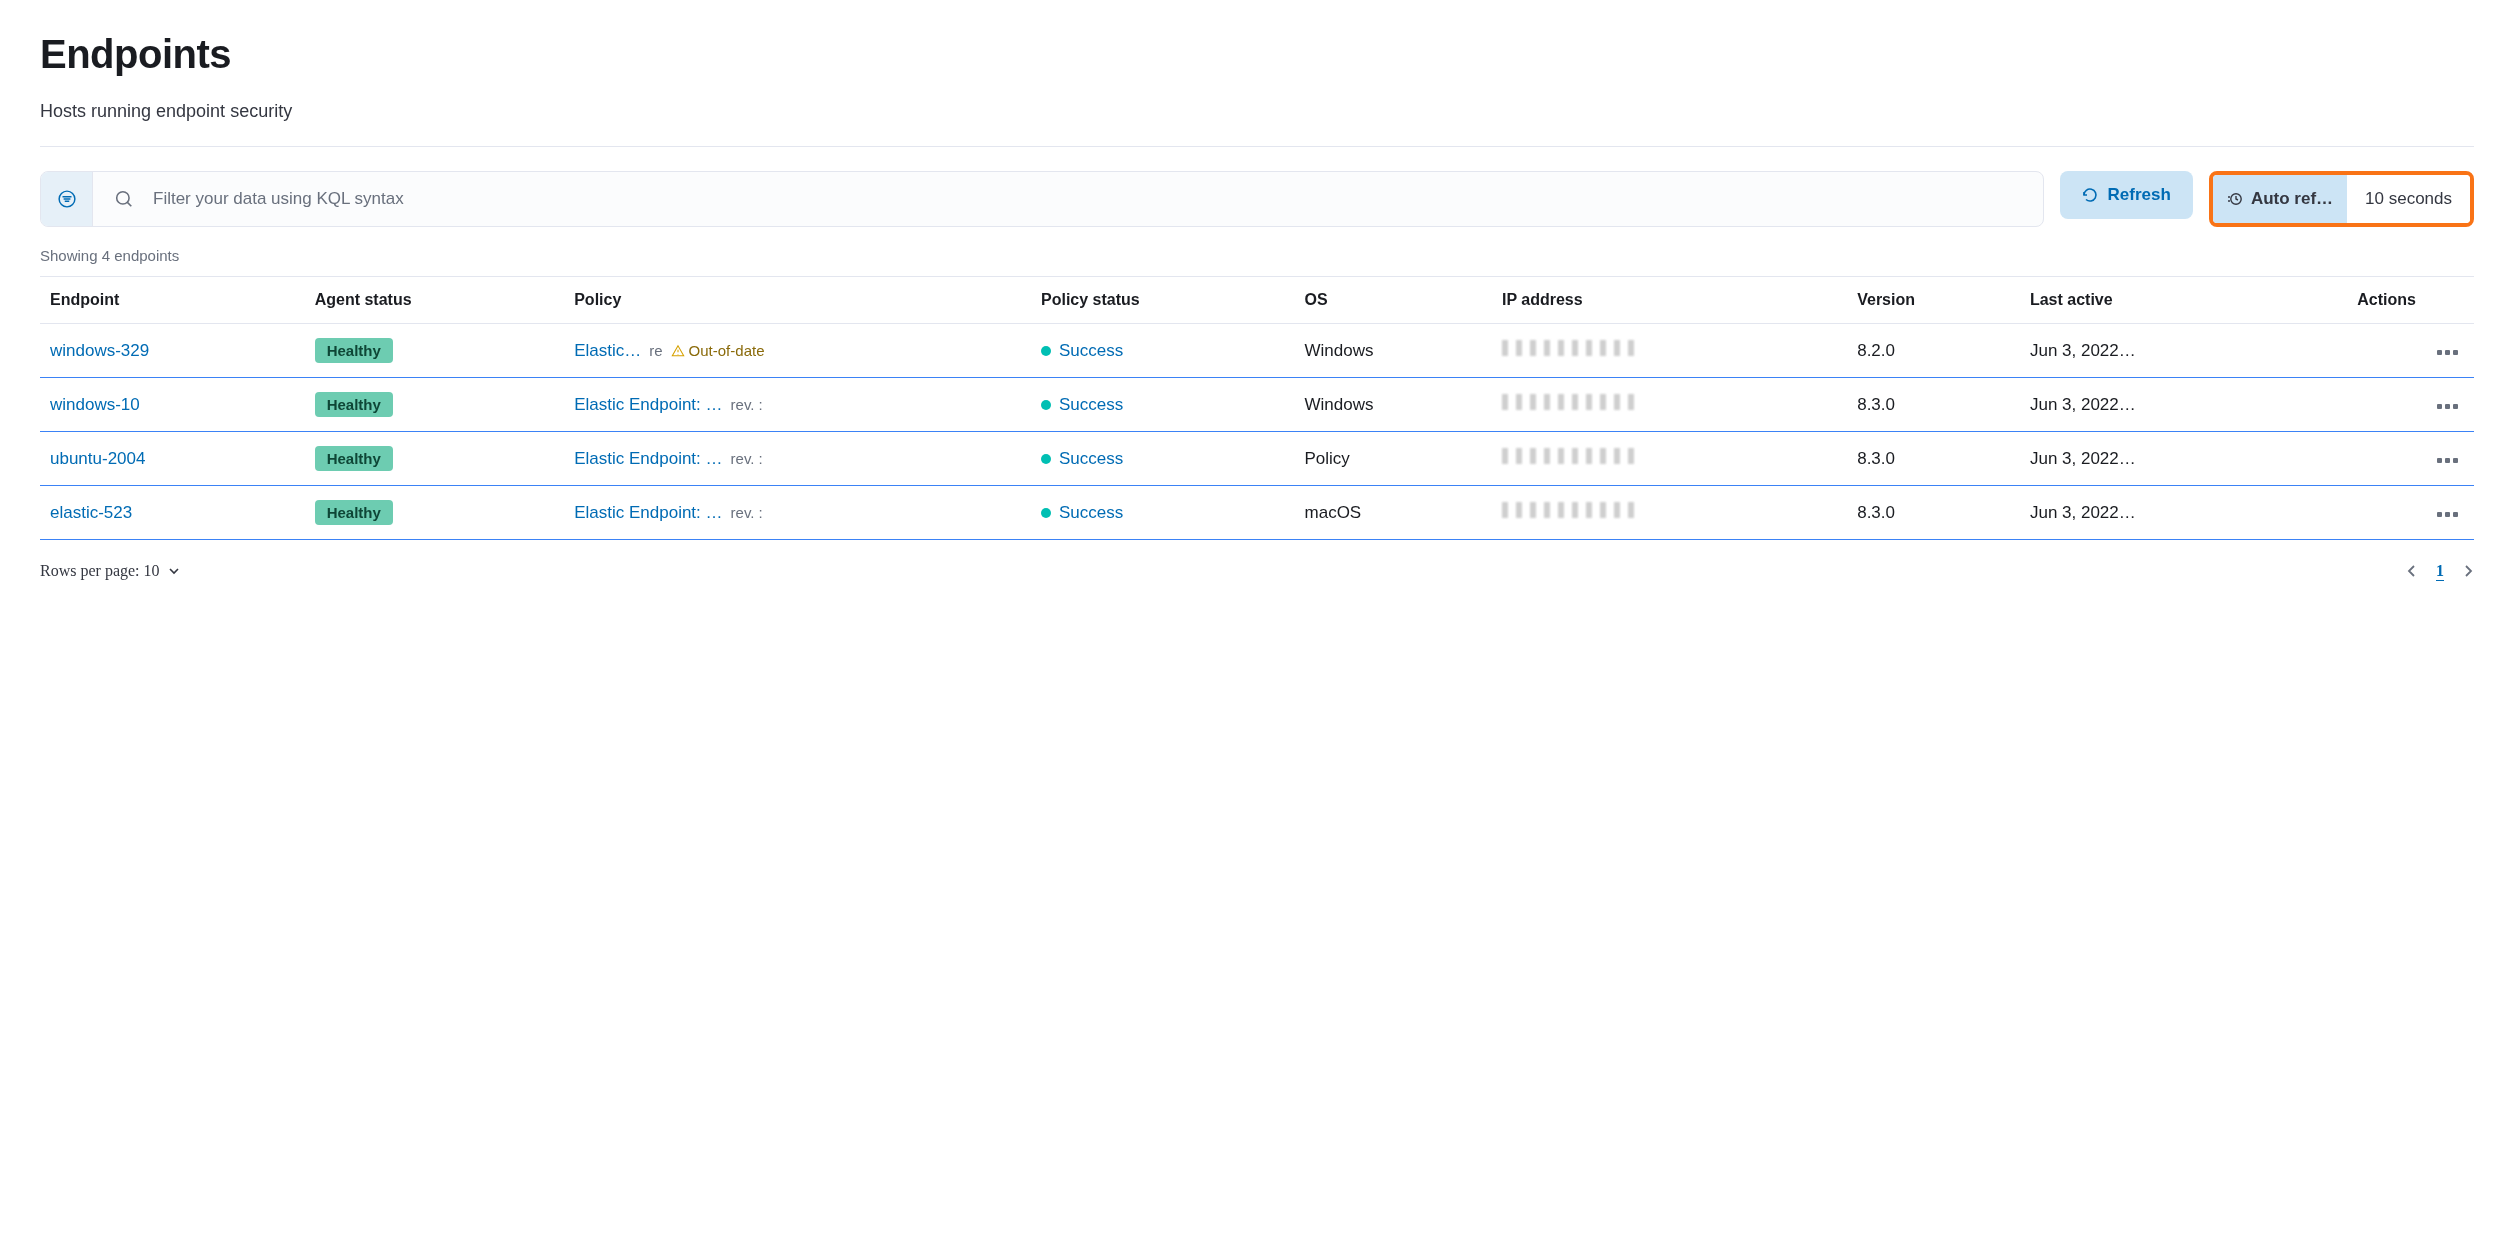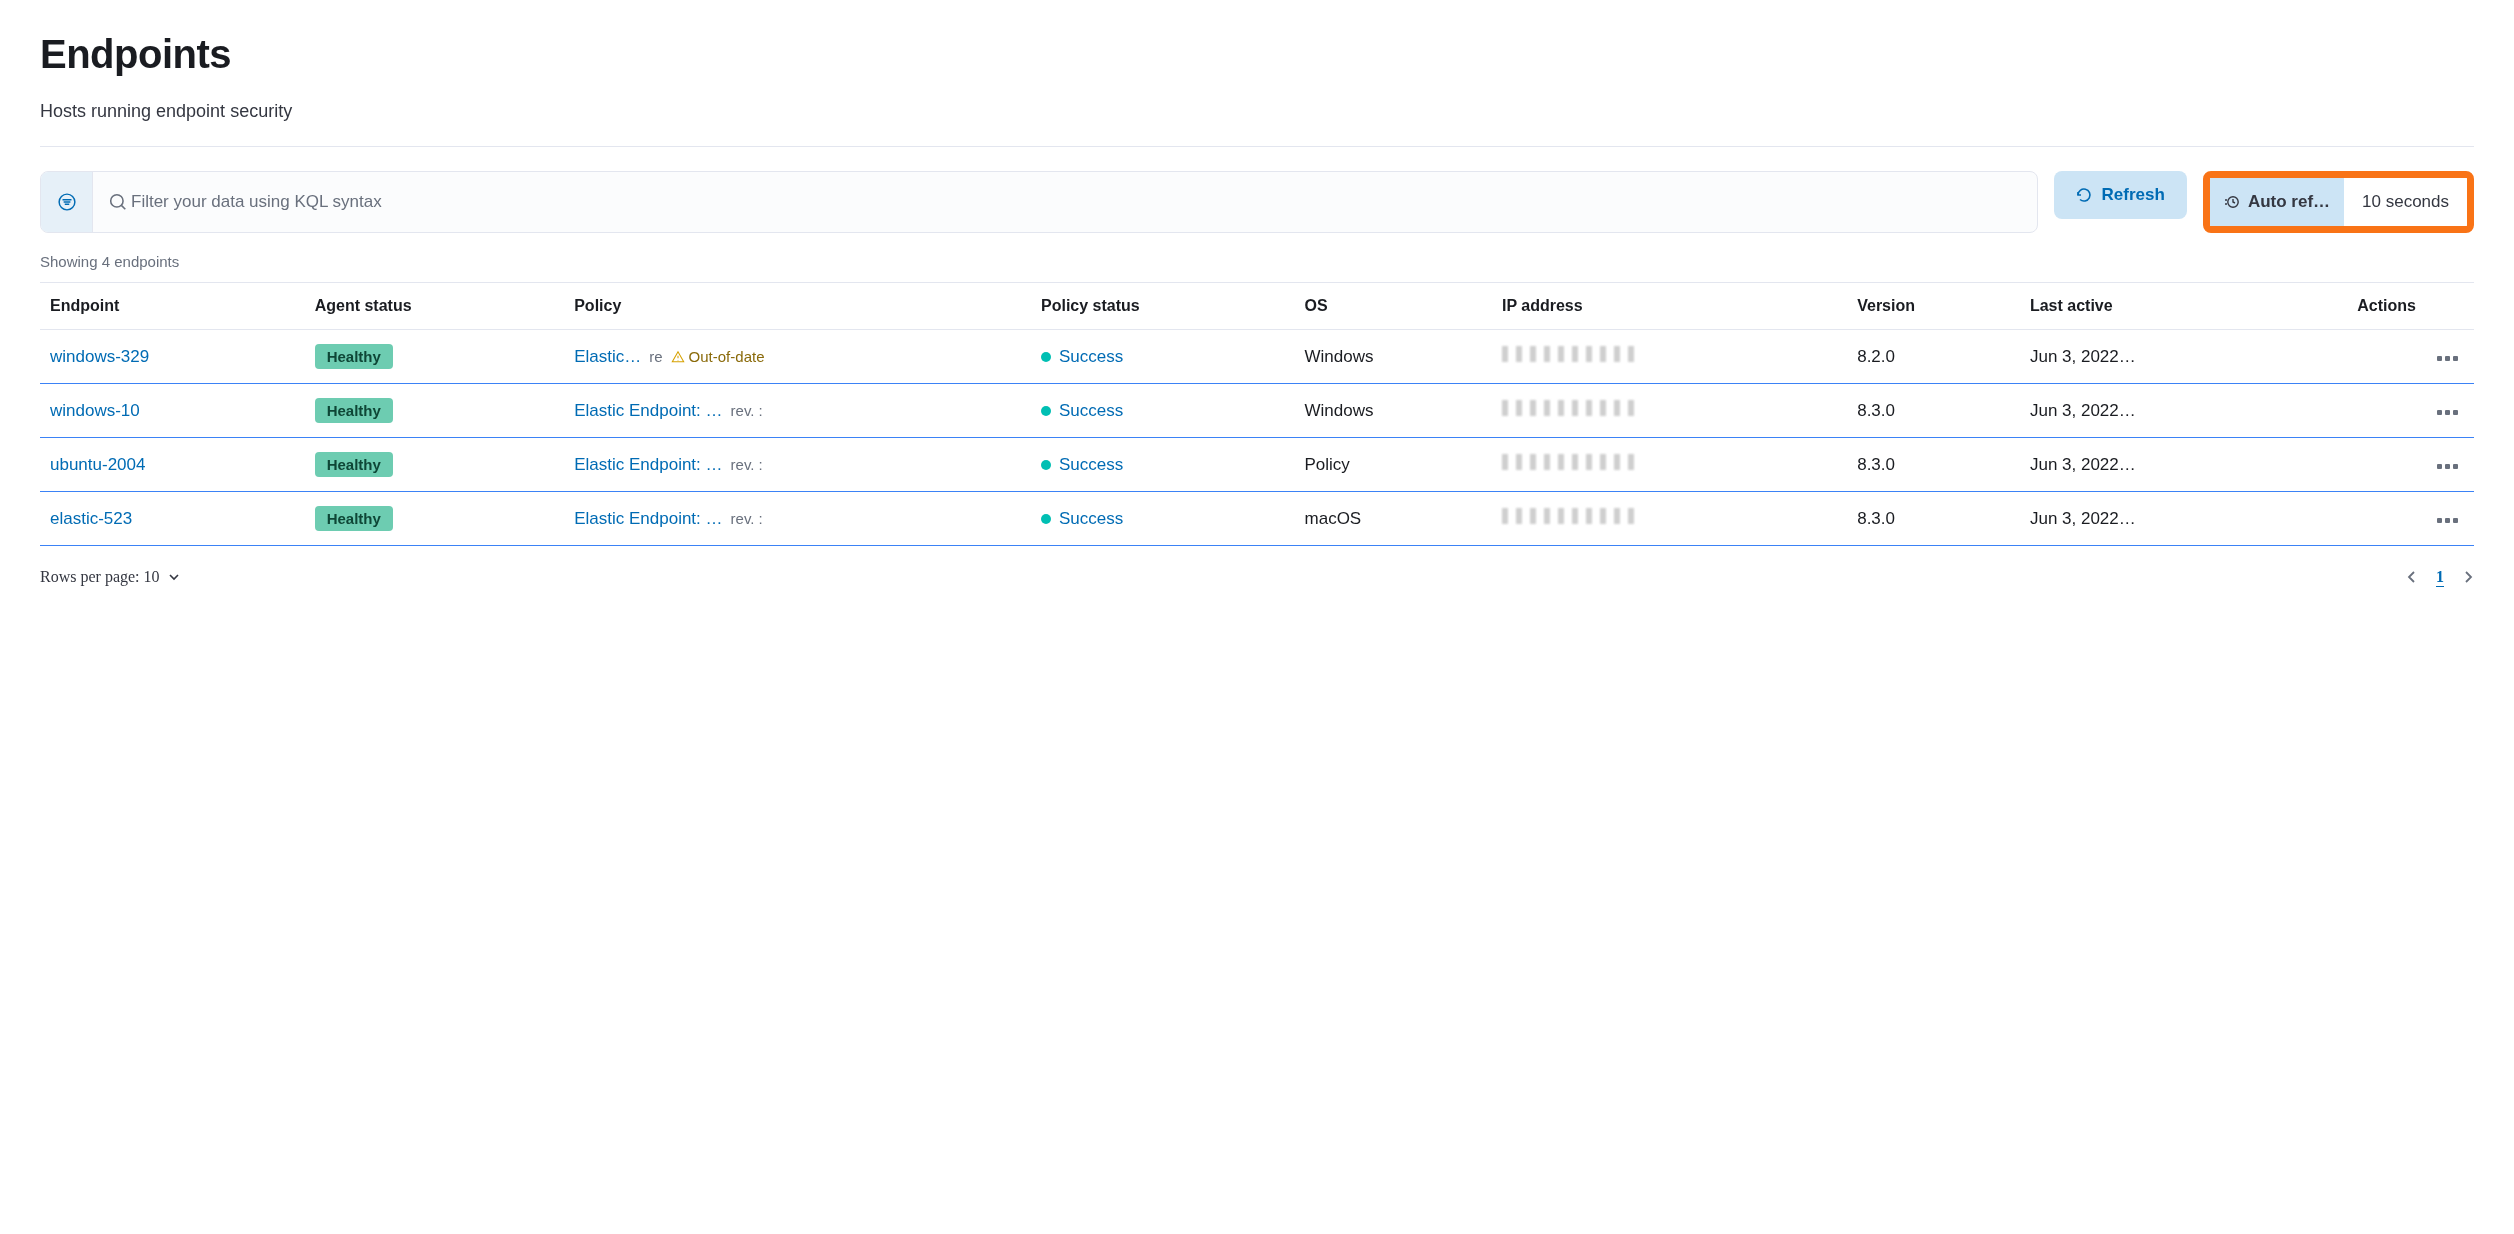--- a/index.html
+++ b/index.html
@@ -3,26 +3,26 @@
 <meta charset="utf-8">
 <style>
   * { box-sizing: border-box; margin: 0; padding: 0; }
   body { font-family: -apple-system, BlinkMacSystemFont, "Segoe UI", Helvetica, Arial, sans-serif; background: #fff; color: #1a1c21; padding: 32px 40px; font-size: 16px; }
   .page-title { font-size: 40px; font-weight: 700; letter-spacing: -0.5px; margin-bottom: 24px; }
   .page-subtitle { font-size: 18px; color: #343741; margin-bottom: 24px; font-weight: 400; }
   .divider { border: none; border-top: 1px solid #e3e6ef; margin-bottom: 24px; }
   .toolbar { display: flex; gap: 16px; align-items: stretch; margin-bottom: 20px; }
   .search-wrap { display: flex; flex: 1; border: 1px solid #e3e6ef; border-radius: 8px; overflow: hidden; background: #fbfcfd; }
   .filter-prefix { width: 52px; display: flex; align-items: center; justify-content: center; background: #e6f0f8; border-right: 1px solid #e3e6ef; }
-  .search-inner { display: flex; align-items: center; flex: 1; padding: 0 16px; gap: 4px; }
+  .search-inner { display: flex; align-items: center; flex: 1; padding: 0 16px; gap: 20px; margin-left: 6px; }
   .search-input { border: none; outline: none; background: transparent; font-size: 17px; flex: 1; color: #343741; }
   .search-input::placeholder { color: #69707d; }
   .btn { border: none; border-radius: 8px; padding: 6px 22px; font-size: 17px; font-weight: 600; display: flex; align-items: center; gap: 10px; cursor: pointer; height: 48px; }
   .btn-refresh { background: #cce4f5; color: #006bb4; }
-  .auto-refresh-wrap { display: flex; border: 7px solid #f97316; border-radius: 8px; overflow: hidden; justify-content: space-between; }
+  .auto-refresh-wrap { display: flex; border: 4px solid #f97316; border-radius: 8px; overflow: hidden; justify-content: space-between; }
   .btn-auto { background: #cce4f5; color: #343741; font-weight: 700; border-radius: 0; max-width: 140px; white-space: nowrap; overflow: hidden; text-overflow: ellipsis; display: flex; align-items: center; padding: 0 14px; gap:8px; }
   .auto-interval { background: #fff; color: #343741; padding: 0 18px; display: flex; align-items: center; font-size: 17px; }
   .result-count { font-size: 15px; color: #69707d; margin-bottom: 12px; }
   table.data-table { width: 100%; border-collapse: collapse; }
   table.data-table th { text-align: left; font-size: 16px; font-weight: 600; padding: 14px 10px; border-bottom: 1px solid #e3e6ef; border-top: 1px solid #e3e6ef; color:#1a1c21; white-space: nowrap; }
   table.data-table th.actions-col { text-align: center; }
   table.data-table td { padding: 14px 10px; border-bottom: 1px solid #3b82f6; font-size: 17px; vertical-align: middle; white-space: nowrap; }
   .link { color: #006bb4; cursor: pointer; }
   .badge-healthy { display: inline-block; background: #6dccb1; color: #0e4636; font-weight: 600; font-size: 15px; padding: 4px 12px; border-radius: 4px; }
   .policy-cell { display: flex; align-items: center; gap: 8px; max-width: 210px; }

